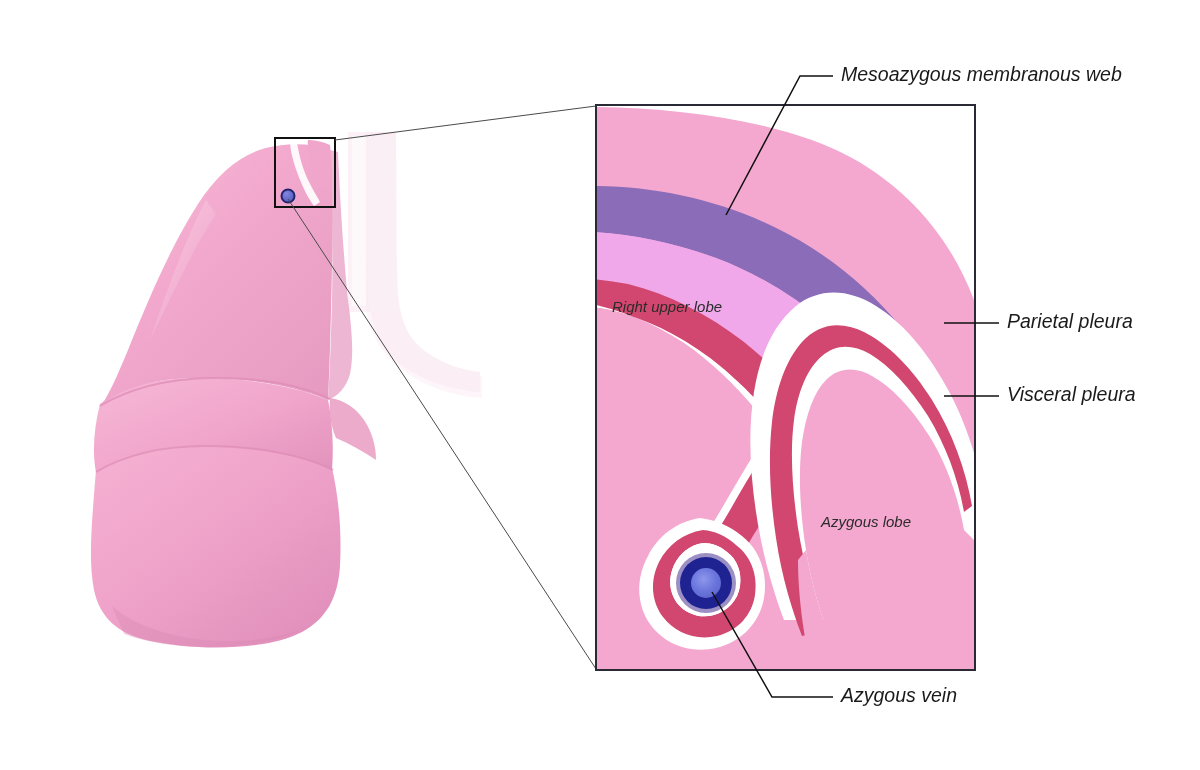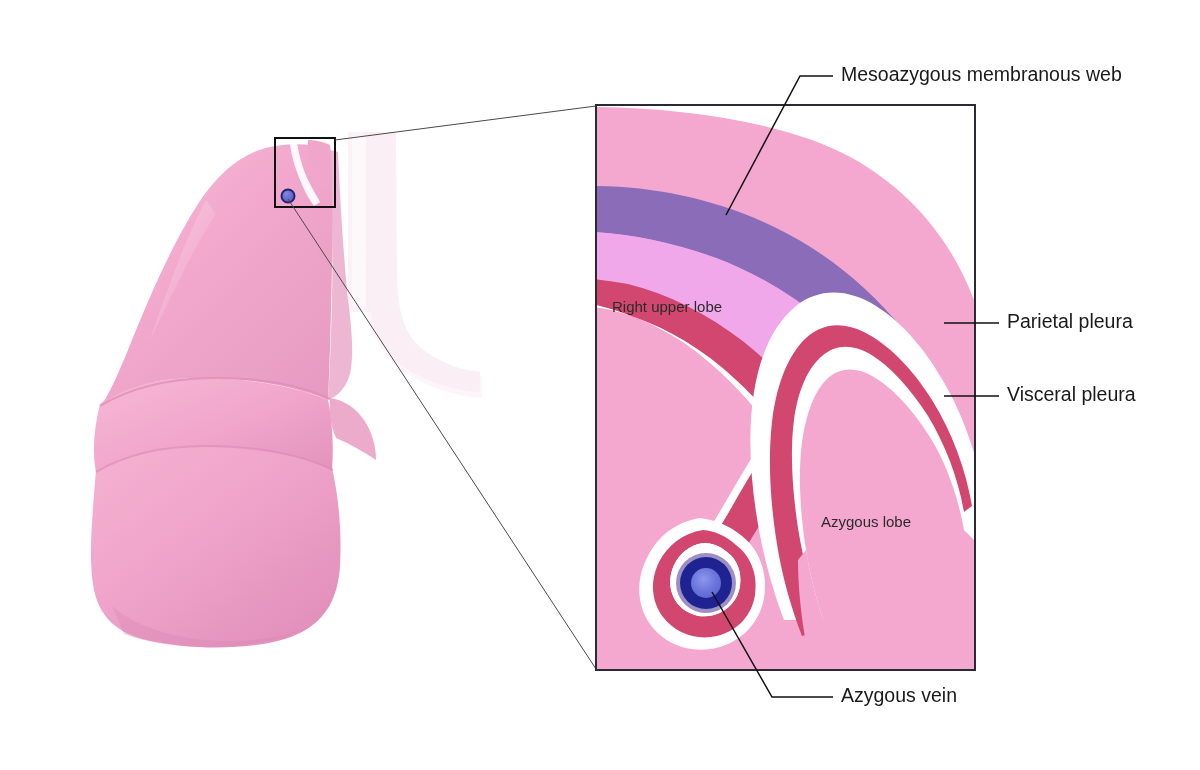--- a/index.html
+++ b/index.html
@@ -12,20 +12,21 @@
     width: 1200px;
     height: 770px;
     overflow: hidden;
     font-family: "Liberation Sans", sans-serif;
   }
   #stage {
     position: relative;
     width: 1200px;
     height: 770px;
     background: #ffffff;
+    font-style: italic;
   }
   #figure-svg {
     position: absolute;
     left: 0;
     top: 0;
     width: 1200px;
     height: 770px;
     display: block;
   }
   .label-text {

